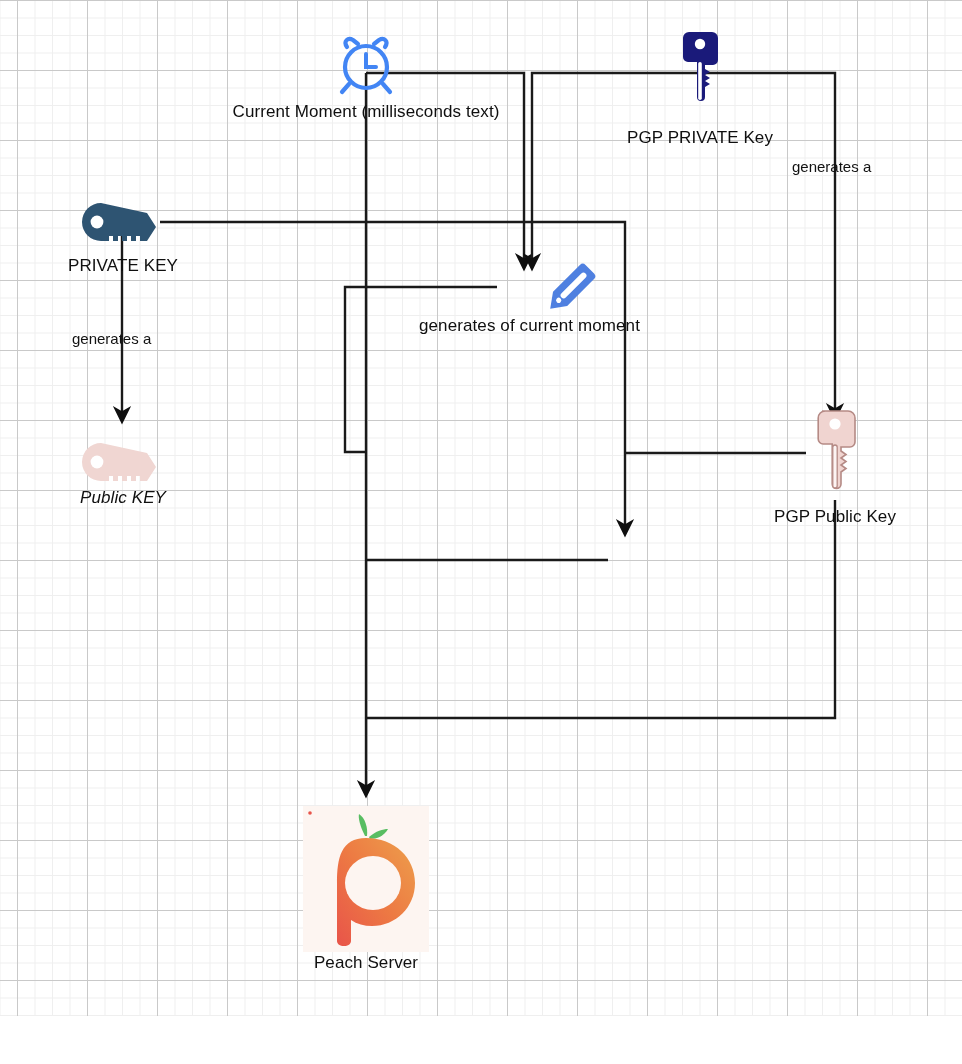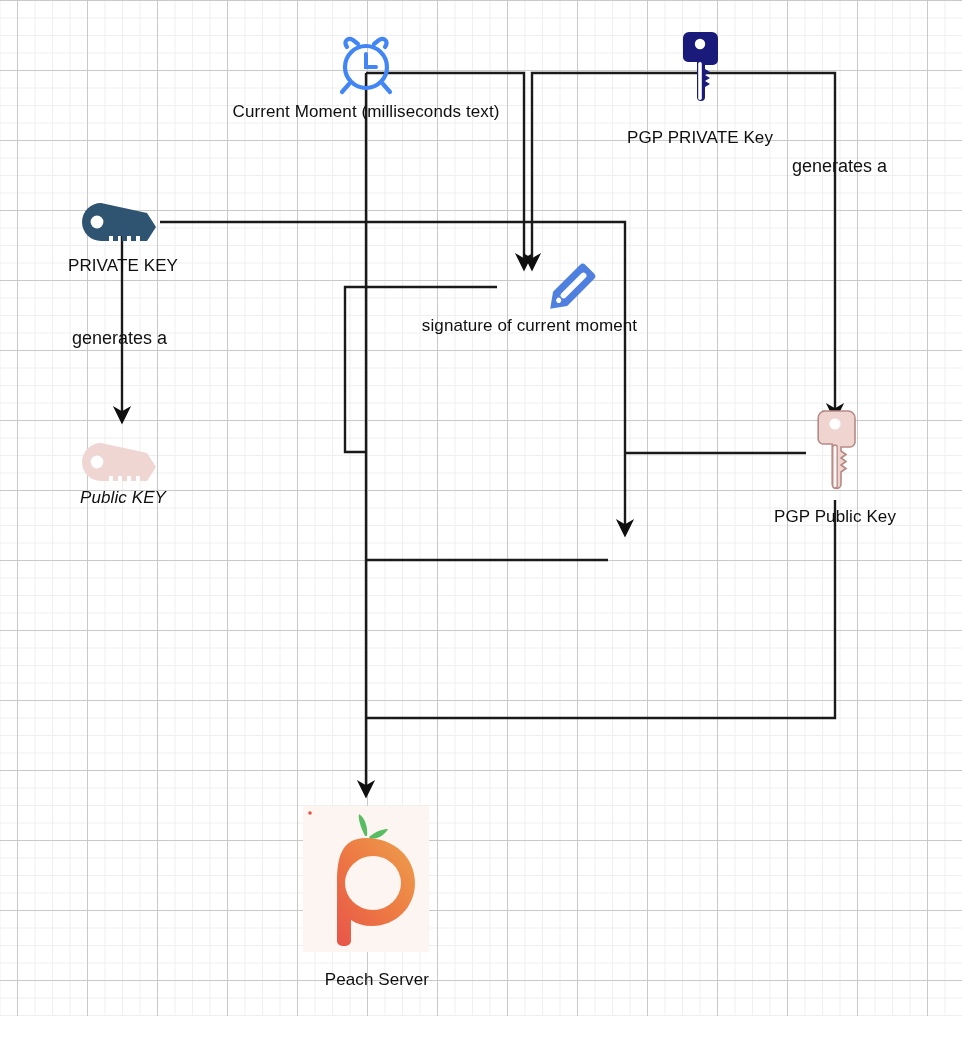--- a/index.html
+++ b/index.html
@@ -43,21 +43,21 @@
   }
   .node-label {
     font-size: 17px;
     line-height: 20px;
     color: #0f0f0f;
     white-space: pre;
     letter-spacing: 0.1px;
   }
   .edge-label {
     position: absolute;
-    font-size: 18px;
+    font-size: 15px;
     line-height: 17px;
     color: #121212;
     white-space: pre;
   }
   .icon-wrap {
     display: block;
     margin: 0 auto;
   }
   .peach-tile {
     width: 126px;
@@ -157,21 +157,21 @@
   <div class="node" style="left:398px; top:258px; width:263px;">
     <span class="icon-wrap" style="width:62px;height:62px;margin-left:141px;">
       <svg viewBox="0 0 62 62" width="62" height="62">
         <g transform="rotate(45 31 31)">
           <path fill="#4f80e0" d="M25,3 h12 a4,4 0 0 1 4,4 v38 l-10,14 l-10,-14 v-38 a4,4 0 0 1 4,-4 z"></path>
           <rect x="28" y="9" width="6" height="34" rx="3" fill="#ffffff"></rect>
           <circle cx="31" cy="47" r="2.6" fill="#ffffff"></circle>
         </g>
       </svg>
     </span>
-    <div class="node-label" style="margin-top:-4px;">signature of current moment</div>
+    <div class="node-label" style="margin-top:-4px;">generates of current moment</div>
   </div>
 
   <div class="node" style="left:750px; top:408px; width:170px;">
     <span class="icon-wrap" style="width:46px;height:92px;">
       <svg viewBox="0 0 46 92" width="46" height="92">
         <path fill="#f0d4d0" stroke="#b58a85" stroke-width="1.6" d="M10,3 h26 a7,7 0 0 1 7,7 v24 a5,5 0 0 1 -5,5 h-9
              l0,4 l5,3.5 l-5,3.5 l5,3.5 l-5,3.5 l5,3.5 l-5,3.5 l0,12
              a4.4,4.4 0 0 1 -8.8,0 l0,-40 h-9 a5,5 0 0 1 -5,-5 v-21 a7,7 0 0 1 7,-7 z"></path>
         <circle cx="23" cy="16" r="5.6" fill="#ffffff"></circle>
         <rect x="20.8" y="37" width="4.4" height="43" rx="2.2" fill="#fdf4f3" stroke="#b58a85" stroke-width="1.3"></rect>
@@ -201,20 +201,20 @@
              C112,101 93,120 69,120
              C61,120 54,118 48,114
              L48,135 C48,138 45,140 41,140
              C37,140 34,138 34,135
              L34,77
              C34,52 38,32 63,32 Z"></path>
         <ellipse cx="70" cy="77" rx="28" ry="27" fill="#fdf5f1"></ellipse>
         <circle cx="7" cy="7" r="1.8" fill="#e8544a"></circle>
       </svg>
     </div>
-    <div class="node-label" style="margin-top:18px;text-align:right;">Peach Server</div>
+    <div class="node-label" style="margin-top:1px;">Peach Server</div>
   </div>
 
   <div class="edge-label" style="left:72px; top:330px;">generates a</div>
 
   <div class="edge-label" style="left:792px; top:158px;">generates a</div>
 
 </div>
 
 </body></html>

